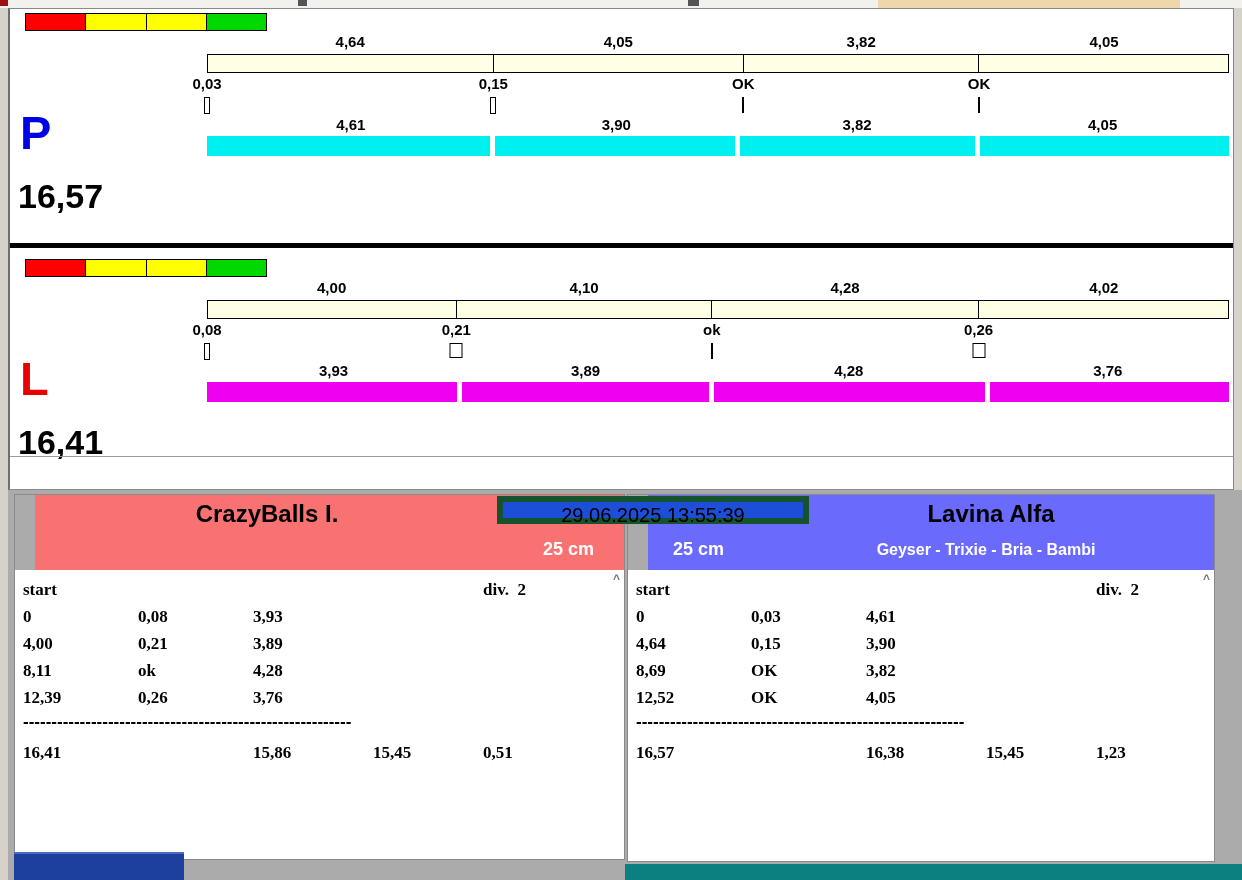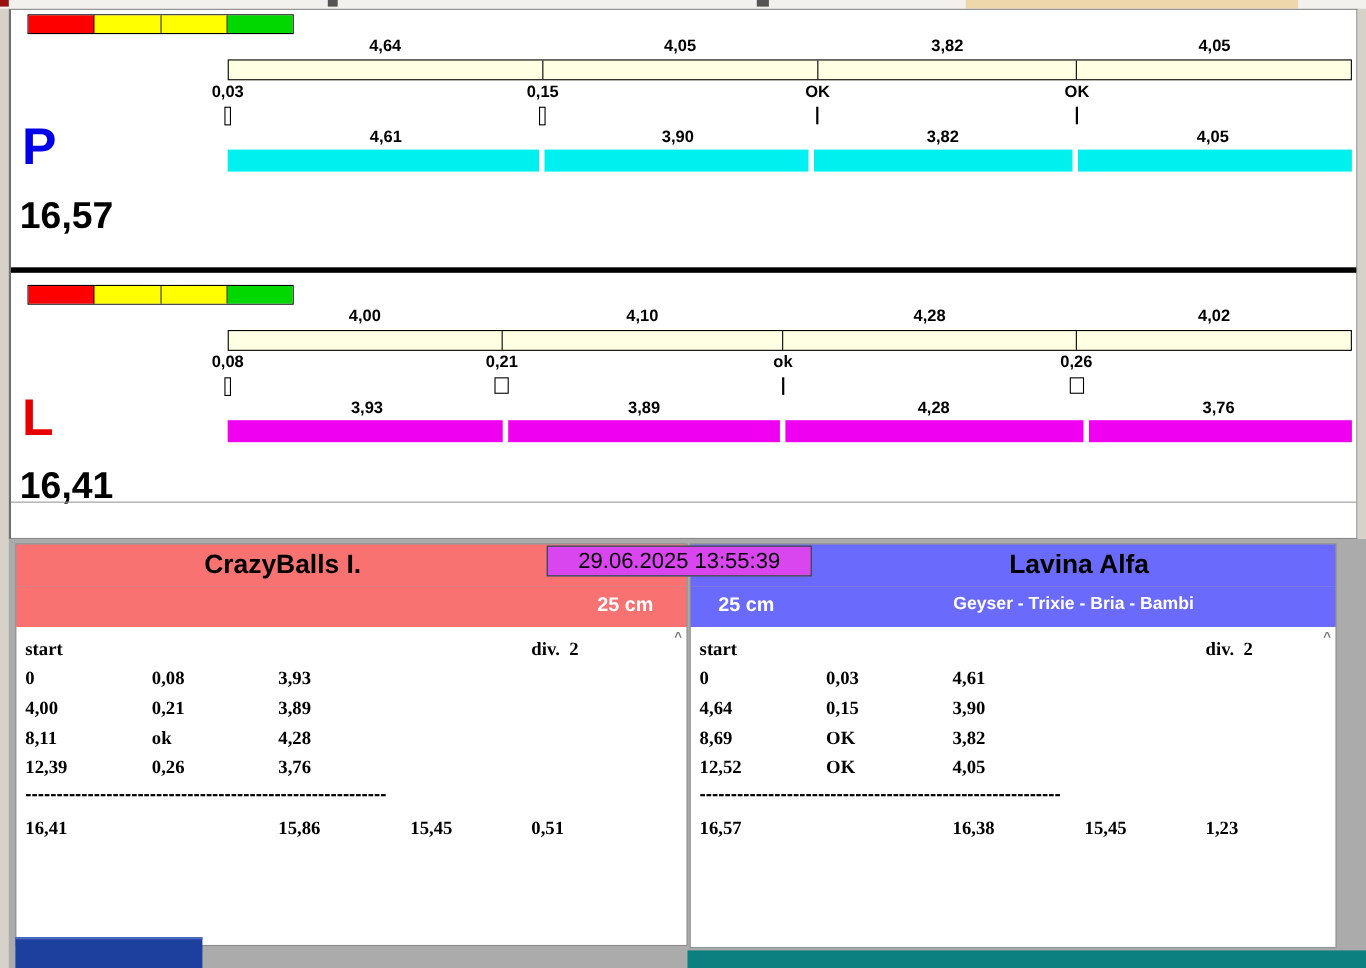--- a/index.html
+++ b/index.html
@@ -56,21 +56,21 @@
   .lane.p .lane-letter { color:#0000e8; }
   .lane.l .lane-letter { color:#e80000; }
   .lane-total { position:absolute; left:8px; top:166px; font-size:34px; font-weight:bold; }
 
   .lane-divider { position:absolute; top:234px; left:0; width:100%; height:5px; background:#000; }
   .sub-divider { position:absolute; top:447px; left:0; width:100%; height:1px; background:#9a9a9a; }
 
   
   .bottom-area { position:absolute; left:8px; top:490px; width:1234px; height:390px; background:#ababab; }
 
-  .team-panel { position:absolute; top:4px; border:1px solid #8a8a8a; }
+  .team-panel { position:absolute; top:4px; border:1px solid #8a8a8a;padding-left:20px; }
   .team-left  { left:6px;   width:611px; height:366px; }
   .team-right { left:619px; width:588px; height:368px; }
 
   .team-header { height:38px; line-height:38px; text-align:center; font-size:24px; font-weight:bold; color:#000; }
   .team-left  .team-header { background:#f87272; padding-right:125px; }
   .team-right .team-header { background:#6a6afc; padding-left:120px; }
 
   .team-sub { height:37px; position:relative; font-weight:bold; color:#fff; }
   .team-left  .team-sub { background:#f87272; }
   .team-right .team-sub { background:#6a6afc; }
@@ -85,22 +85,22 @@
   .scroll-btn { position:absolute; right:4px; top:2px; font-size:12px; color:#777; cursor:default; }
 
   .tbl { padding:6px 0 0 8px; }
   .trow { display:grid; grid-template-columns:115px 115px 120px 110px 1fr; height:27px; line-height:27px; }
   .trow .cell { white-space:nowrap; overflow:visible;font-family:Liberation Serif, serif; }
   .trow .pre { white-space:pre; }
   .trow.totals { margin-top:6px; }
   .dashes { height:22px; line-height:22px; white-space:nowrap; overflow:hidden; width:370px; }
 
   .datetime {
-    position:absolute; left:497px; top:496px; width:241px; height:28px;
-    background:#d946ef; border:1px solid #14532d; text-align:center; line-height:26px;
+    position:absolute; left:497px; top:496px; width:312px; height:28px;
+    background:#1d4ed8; border:6px solid #14532d; text-align:center; line-height:26px;
     font-size:20px; z-index:6;
   }
 
   .navy { position:absolute; left:14px; top:852px; width:170px; height:28px; background:#1d3f9e; border-top:2px solid #4a6cc0; }
   .teal { position:absolute; left:625px; top:864px; width:617px; height:16px; background:#0c8080; }
 </style>
 </head>
 <body>
 
 <div class="screen">

